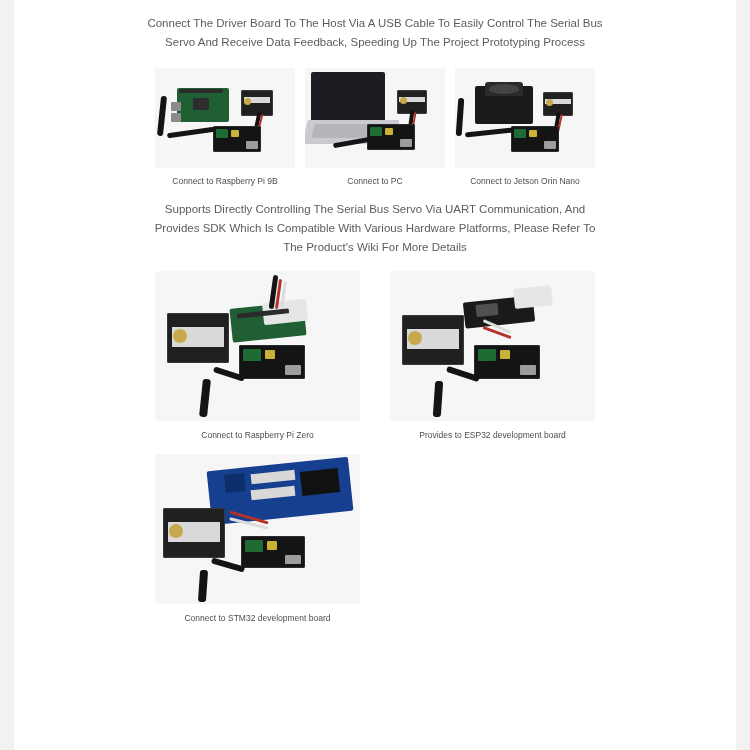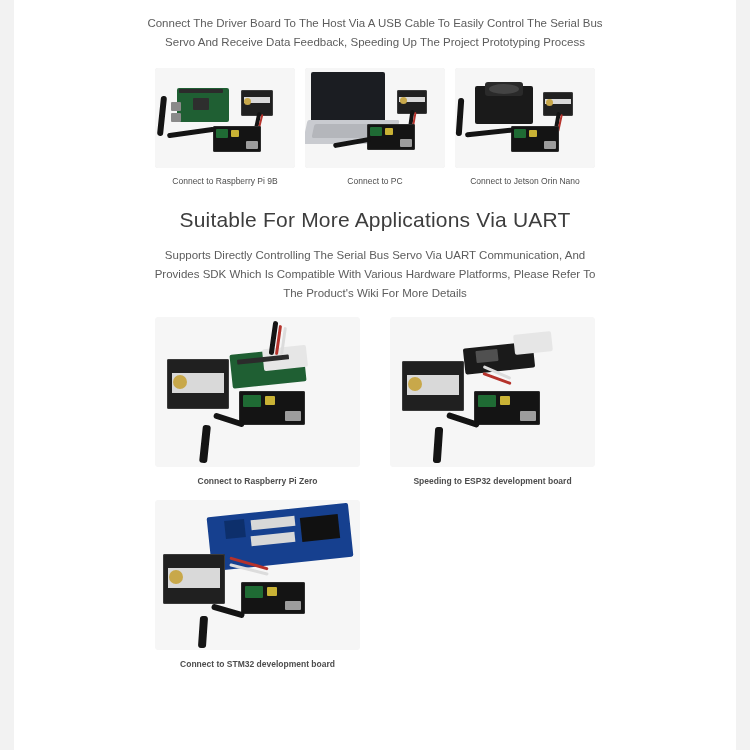--- a/index.html
+++ b/index.html
@@ -81,21 +81,21 @@
 
   .grid2 {
     width: 440px;
     margin: 14px auto 0 auto;
     display: grid;
     grid-template-columns: 205px 205px;
     column-gap: 30px;
     row-gap: 0px;
     justify-content: center;
   }
-  .cell2 { width: 205px; font-weight: bold; }
+  .cell2 { width: 205px; }
   .photo2 {
     width: 205px;
     height: 150px;
     border-radius: 4px;
     overflow: hidden;
     position: relative;
     background: #f4f4f4;
   }
   .cap2 {
     text-align: center;
@@ -257,21 +257,20 @@
             <div class="usb" style="left:33px;top:15px;width:12px;height:8px;"></div>
           </div>
           <div class="obj cable-black" style="left:10px;top:62px;width:48px;height:5px;transform:rotate(-6deg);"></div>
           <div class="obj cable-black" style="left:2px;top:30px;width:6px;height:38px;transform:rotate(4deg);"></div>
         </div>
       </div>
       <div class="cap3">Connect to Jetson Orin Nano</div>
     </div>
   </div>
 
-  <h2 class="section-title s2-title">Suitable For More Applications Via UART</h2>
   <p class="section-sub s2-sub">Supports Directly Controlling The Serial Bus Servo Via UART Communication, And Provides SDK Which Is Compatible With Various Hardware Platforms, Please Refer To The Product's Wiki For More Details</p>
 
   <div class="grid2">
 
     <div class="cell2">
       <div class="photo2">
         <div class="scene bgwhite">
           <div class="obj servo" style="left:12px;top:42px;width:62px;height:50px;">
             <div class="labelstrip" style="top:14px;height:20px;"></div>
             <div class="horn" style="left:6px;top:16px;width:14px;height:14px;"></div>
@@ -308,21 +307,21 @@
           <div class="obj cable-red" style="left:92px;top:60px;width:30px;height:3px;transform:rotate(20deg);"></div>
           <div class="obj driver" style="left:84px;top:74px;width:66px;height:34px;">
             <div class="term" style="left:4px;top:4px;width:18px;height:12px;"></div>
             <div class="term2" style="left:26px;top:5px;width:10px;height:9px;"></div>
             <div class="usb" style="left:46px;top:20px;width:16px;height:10px;"></div>
           </div>
           <div class="obj cable-black" style="left:56px;top:100px;width:34px;height:6px;transform:rotate(18deg);"></div>
           <div class="obj cable-black" style="left:44px;top:110px;width:8px;height:36px;transform:rotate(4deg);"></div>
         </div>
       </div>
-      <div class="cap2">Speeding to ESP32 development board</div>
+      <div class="cap2">Provides to ESP32 development board</div>
     </div>
 
 
     <div class="cell2">
       <div class="photo2">
         <div class="scene bgwhite">
           <div class="obj board-blue" style="left:54px;top:10px;width:142px;height:54px;transform:rotate(-6deg);"></div>
           <div class="obj" style="left:70px;top:20px;width:20px;height:18px;background:#0d2f6b;transform:rotate(-6deg);"></div>
           <div class="obj" style="left:96px;top:18px;width:44px;height:10px;background:#d8d8d8;transform:rotate(-6deg);"></div>
           <div class="obj" style="left:96px;top:34px;width:44px;height:10px;background:#d8d8d8;transform:rotate(-6deg);"></div>

